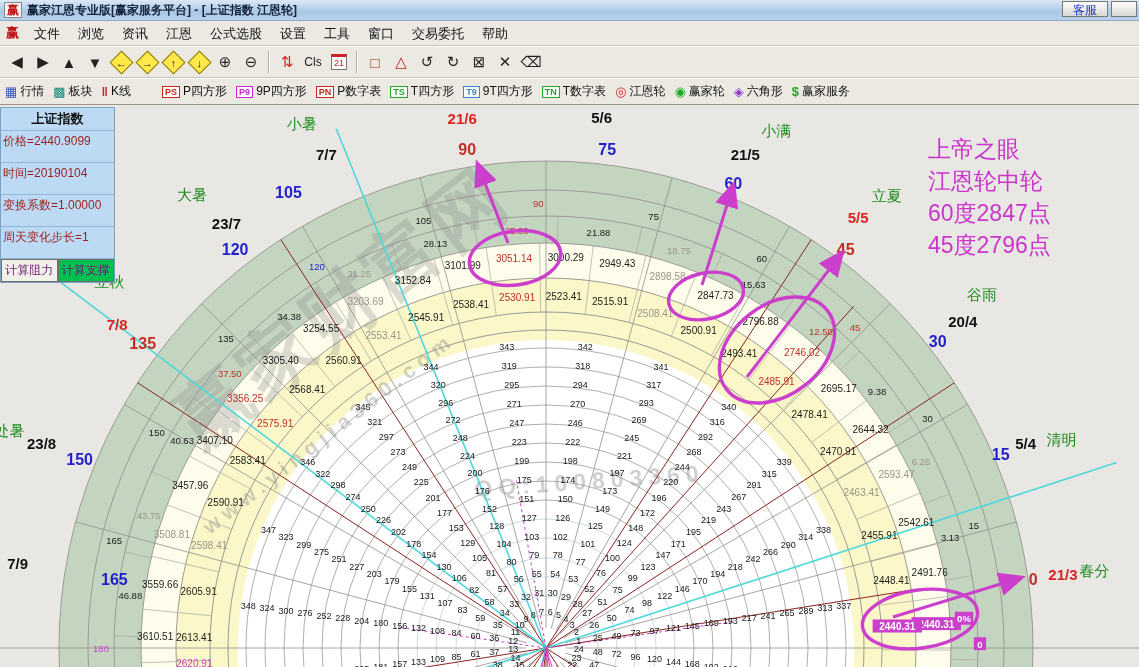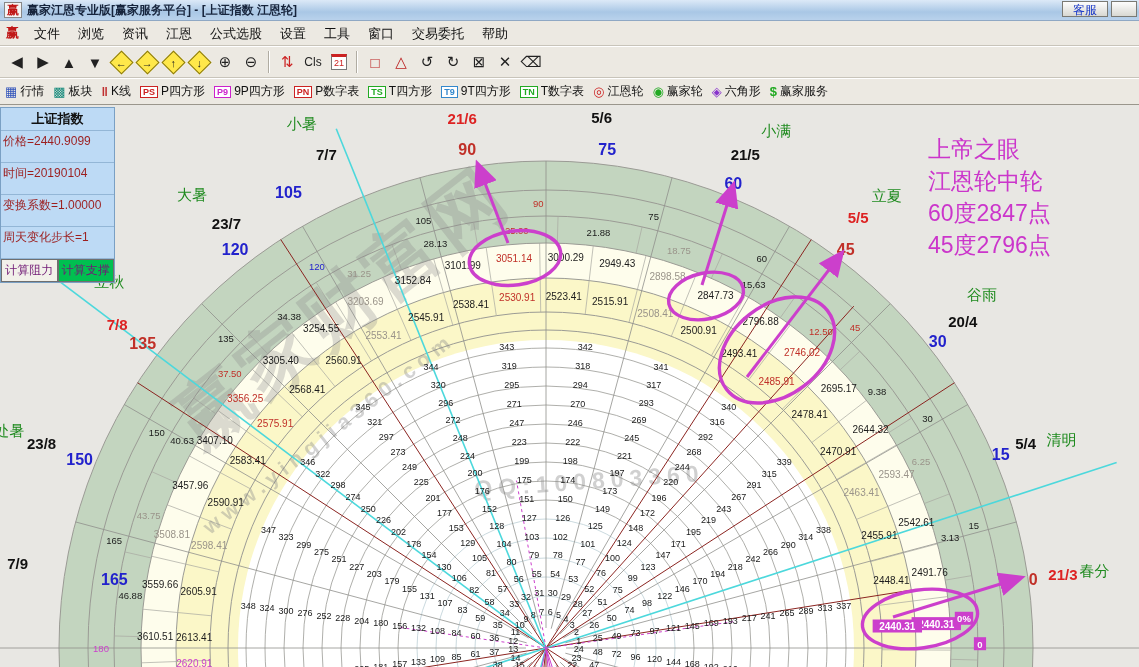--- a/index.html
+++ b/index.html
@@ -101,21 +101,21 @@
     </span>
     <span class="t3item">
       <span class="t3glyph" style="color: rgb(17, 136, 122);">▩</span>
       <span class="t3label">板块</span>
     </span>
     <span class="t3item">
       <span class="t3glyph" style="color: rgb(192, 48, 48);">‖</span>
       <span class="t3label">K线</span>
     </span>
     <span class="t3item">
-      <span class="t3badge" style="color: rgb(204, 34, 34); border-color: rgb(204, 34, 34);">PS</span>
+      <span class="t3badge" style="color: rgb(204, 34, 34); border-color: rgb(204, 34, 34); margin-left: 22px;">PS</span>
       <span class="t3label">P四方形</span>
     </span>
     <span class="t3item">
       <span class="t3badge" style="color: rgb(204, 34, 204); border-color: rgb(204, 34, 204);">P9</span>
       <span class="t3label">9P四方形</span>
     </span>
     <span class="t3item">
       <span class="t3badge" style="color: rgb(204, 34, 34); border-color: rgb(204, 34, 34);">PN</span>
       <span class="t3label">P数字表</span>
     </span>

